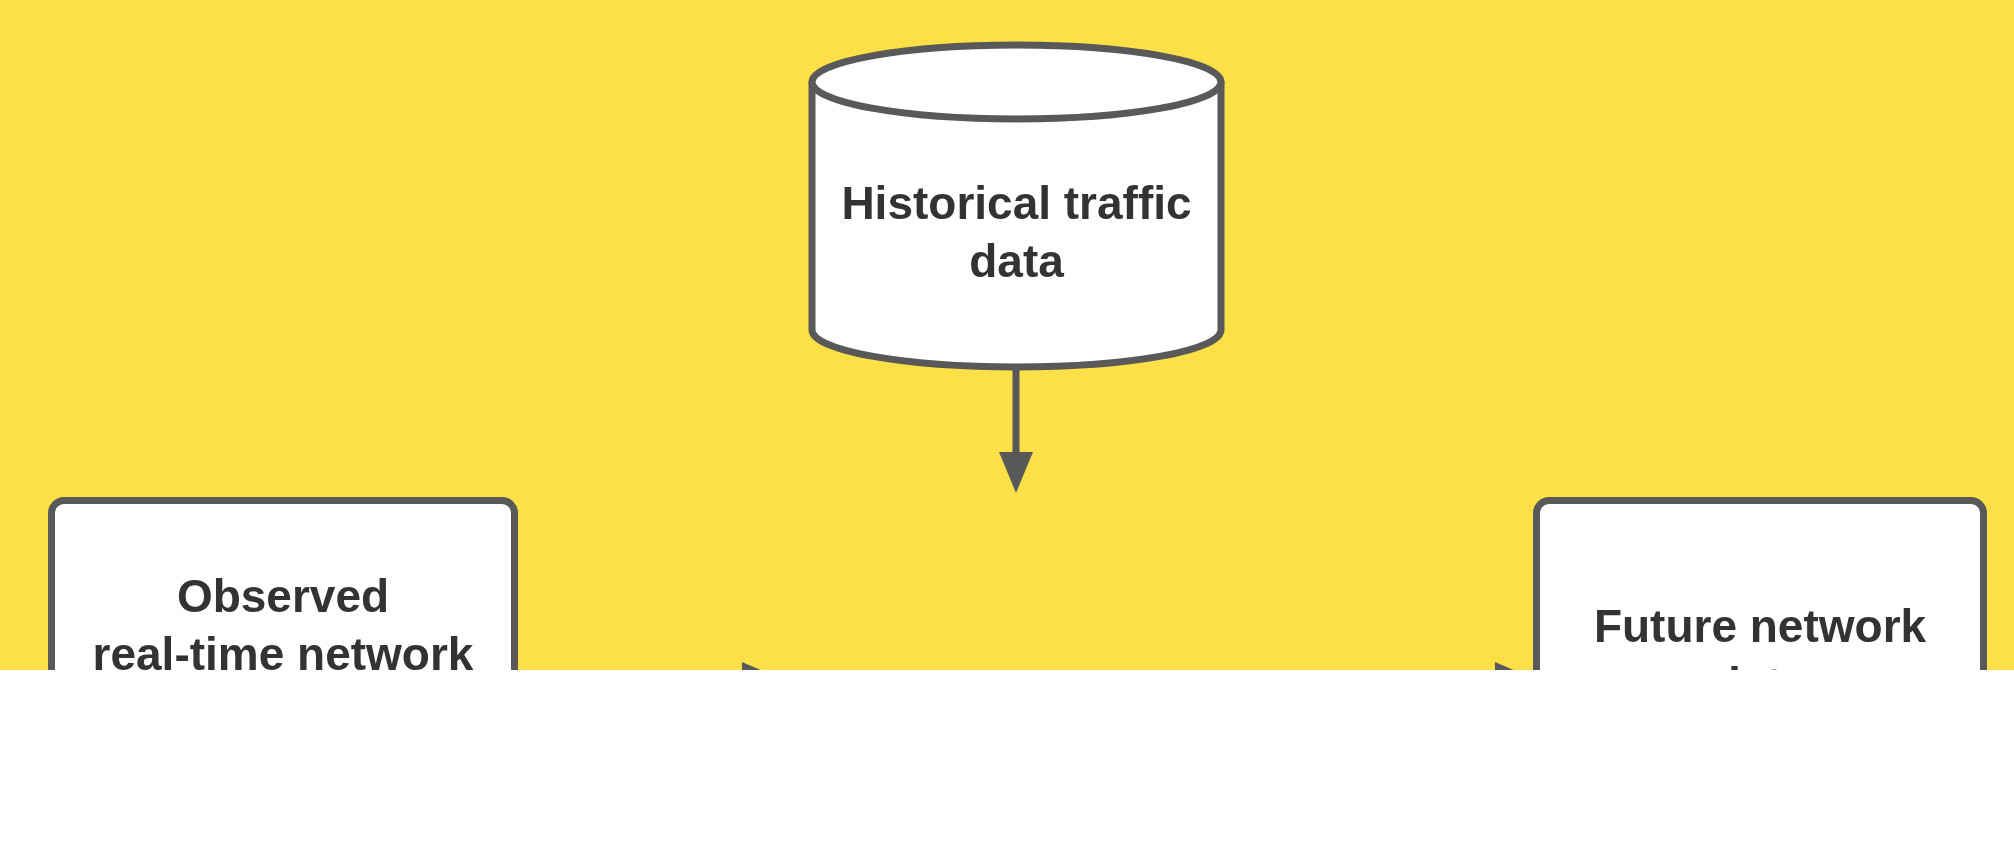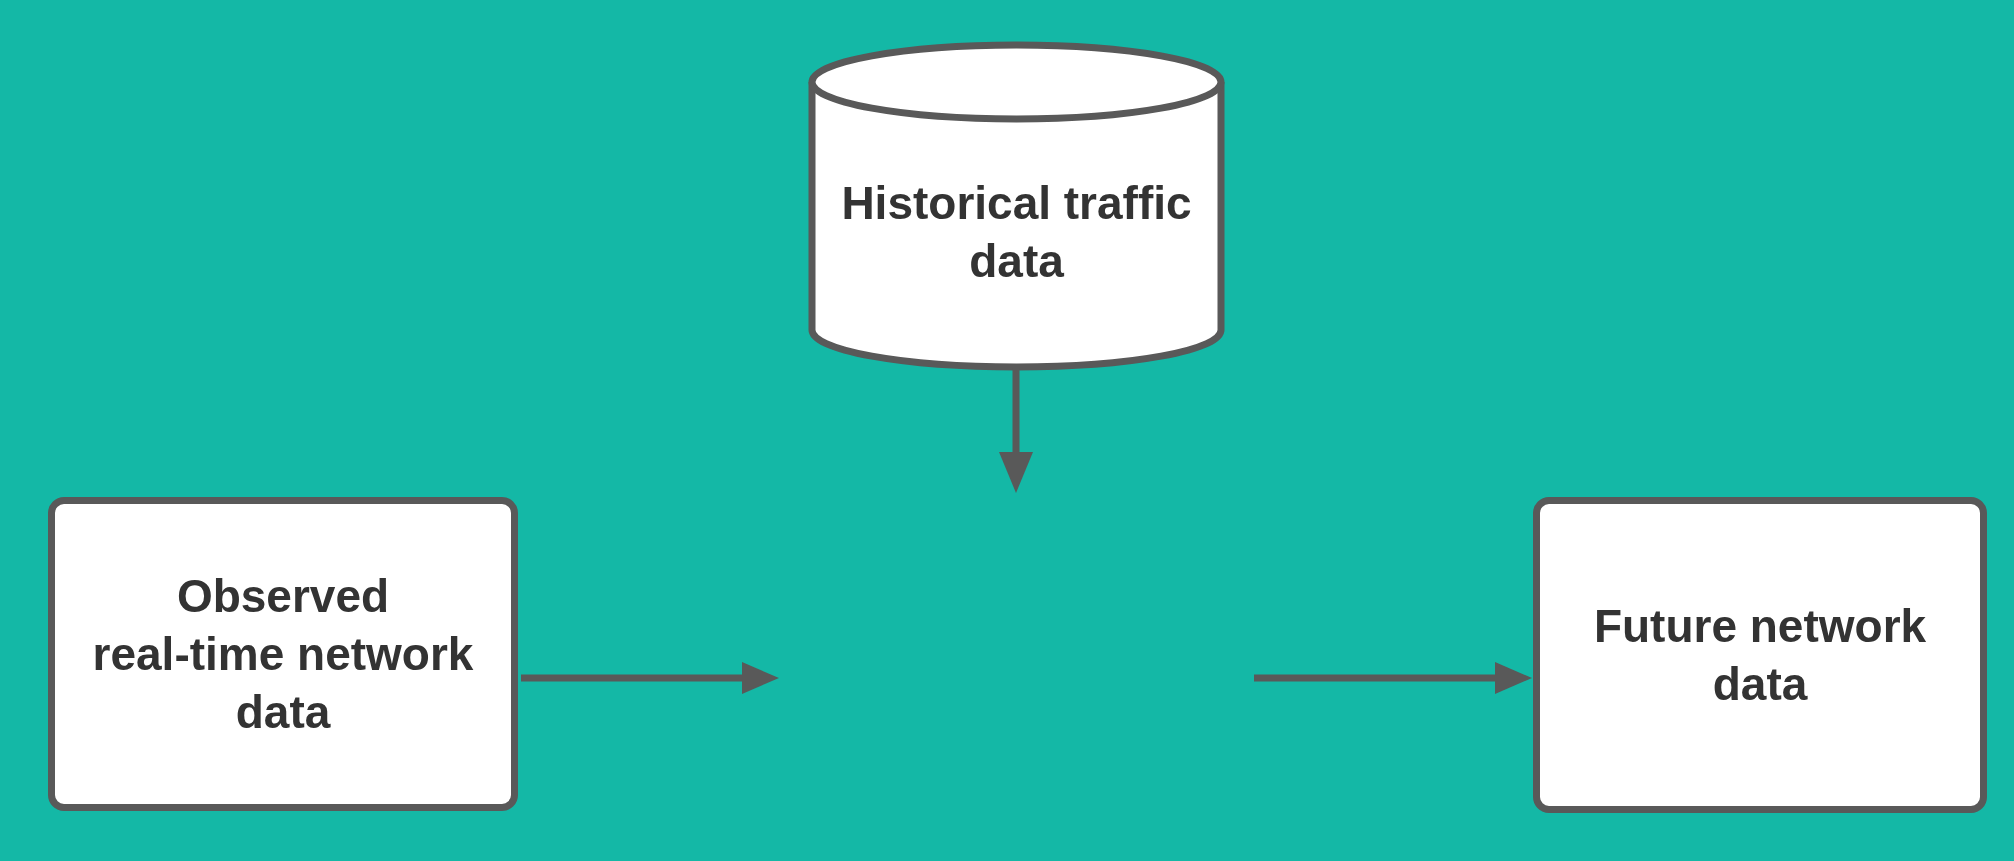--- a/index.html
+++ b/index.html
@@ -4,22 +4,22 @@
 <style>
   html, body {
     margin: 0;
     padding: 0;
     background: #ffffff;
     font-family: "Liberation Sans", sans-serif;
   }
   .canvas {
     position: relative;
     width: 2014px;
-    height: 861px;
-    background: #14b8a6;
+    height: 670px;
+    background: #fde047;
     overflow: hidden;
   }
   .shapes-svg {
     position: absolute;
     left: 0;
     top: 0;
     width: 2014px;
     height: 861px;
   }
   .node-box {

